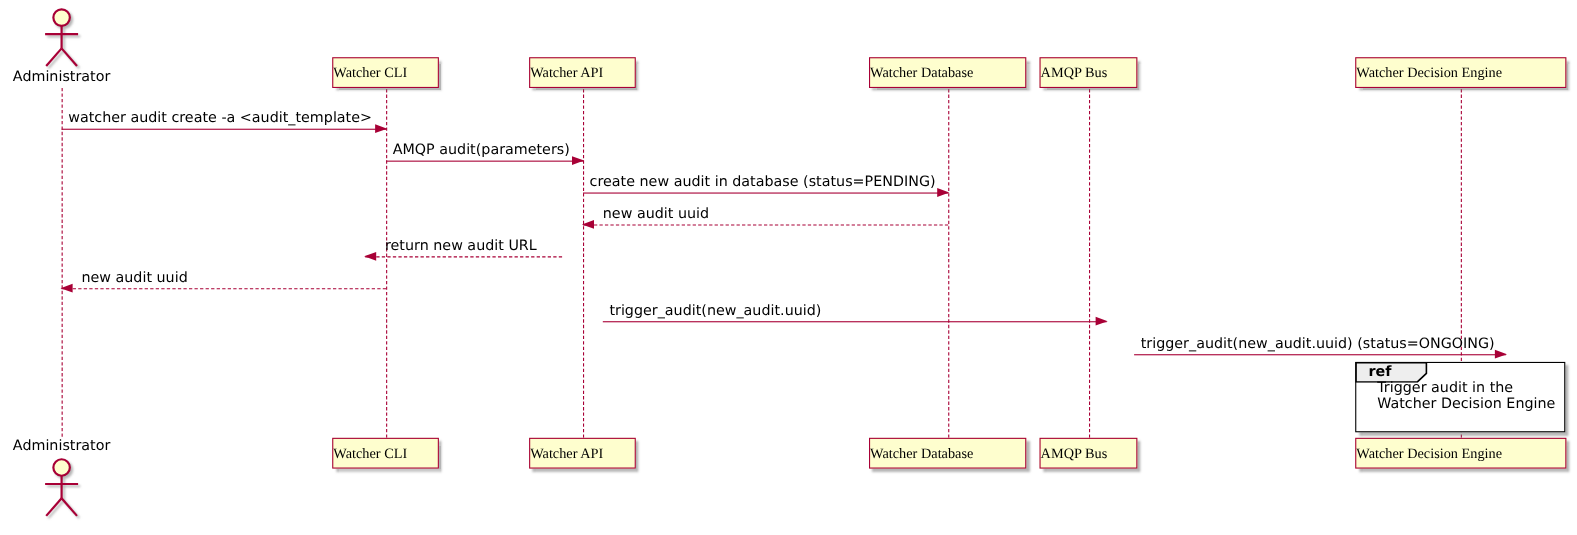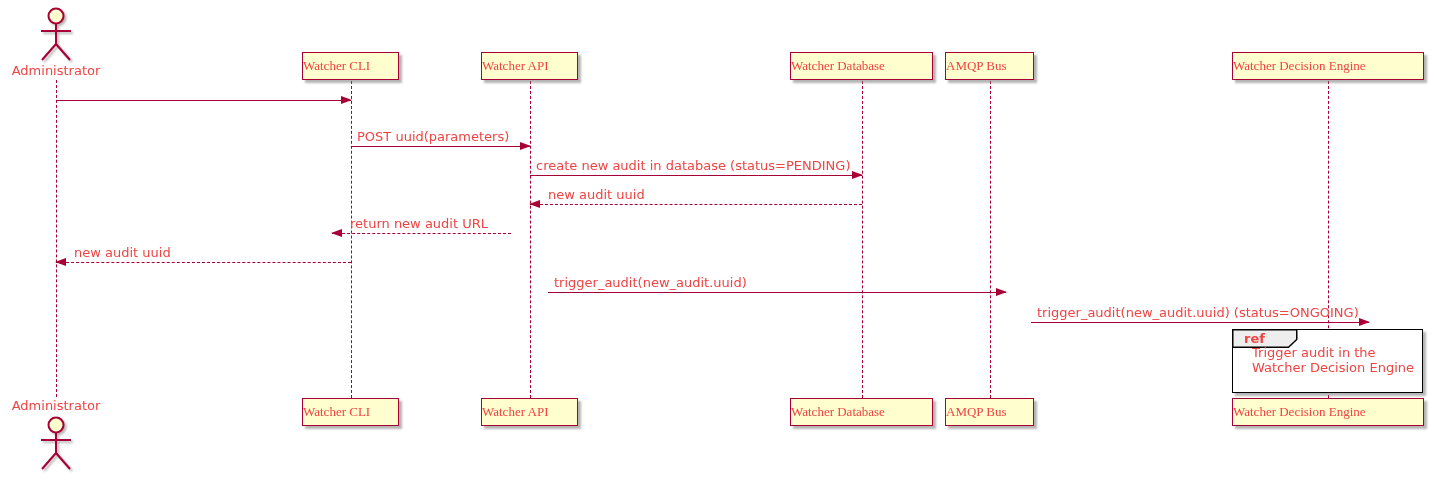--- a/index.html
+++ b/index.html
@@ -1,21 +1,21 @@
 <!DOCTYPE html>
 <html><head>
 <meta charset="utf-8">
 <style>
   html,body{margin:0;padding:0;background:#ffffff;}
   #canvas{
     position:relative;
     width:1434px;height:486px;
     background:#ffffff;
     font-family:"DejaVu Sans","Liberation Sans",sans-serif;
-    font-size:13px;color:#ef4444;
+    font-size:13px;color:#000000;
     overflow:hidden;
   }
   .pbox{
     position:absolute;
     box-sizing:border-box;
     height:28px;
     background:#FEFECE;
     border:1.5px solid #A80036;
     box-shadow:3px 3px 2px rgba(120,120,120,0.55);
     display:flex;align-items:center;justify-content:flex-start;
@@ -110,27 +110,28 @@
     <span>Watcher Database</span>
   </div>
   <div class="pbox" style="left:945px;top:52px;width:89px;">
     <span>AMQP Bus</span>
   </div>
   <div class="pbox" style="left:1232px;top:52px;width:192px;">
     <span>Watcher Decision Engine</span>
   </div>
 
   <div class="message" style="left:56px;top:100px;width:295px;">
+    <div class="msg-label" style="padding-left:6px;">watcher audit create -a &lt;audit_template&gt;</div>
     <div class="msg-line solid">
         <span class="head head-right"></span>
       </div>
   </div>
 
   <div class="message" style="left:351px;top:129px;width:179px;">
-    <div class="msg-label" style="padding-left:6px;">POST uuid(parameters)</div>
+    <div class="msg-label" style="padding-left:6px;">AMQP audit(parameters)</div>
     <div class="msg-line solid">
         <span class="head head-right"></span>
       </div>
   </div>
 
   <div class="message" style="left:530px;top:158px;width:332px;">
     <div class="msg-label" style="padding-left:6px;">create new audit in database (status=PENDING)</div>
     <div class="msg-line solid">
         <span class="head head-right"></span>
       </div>

